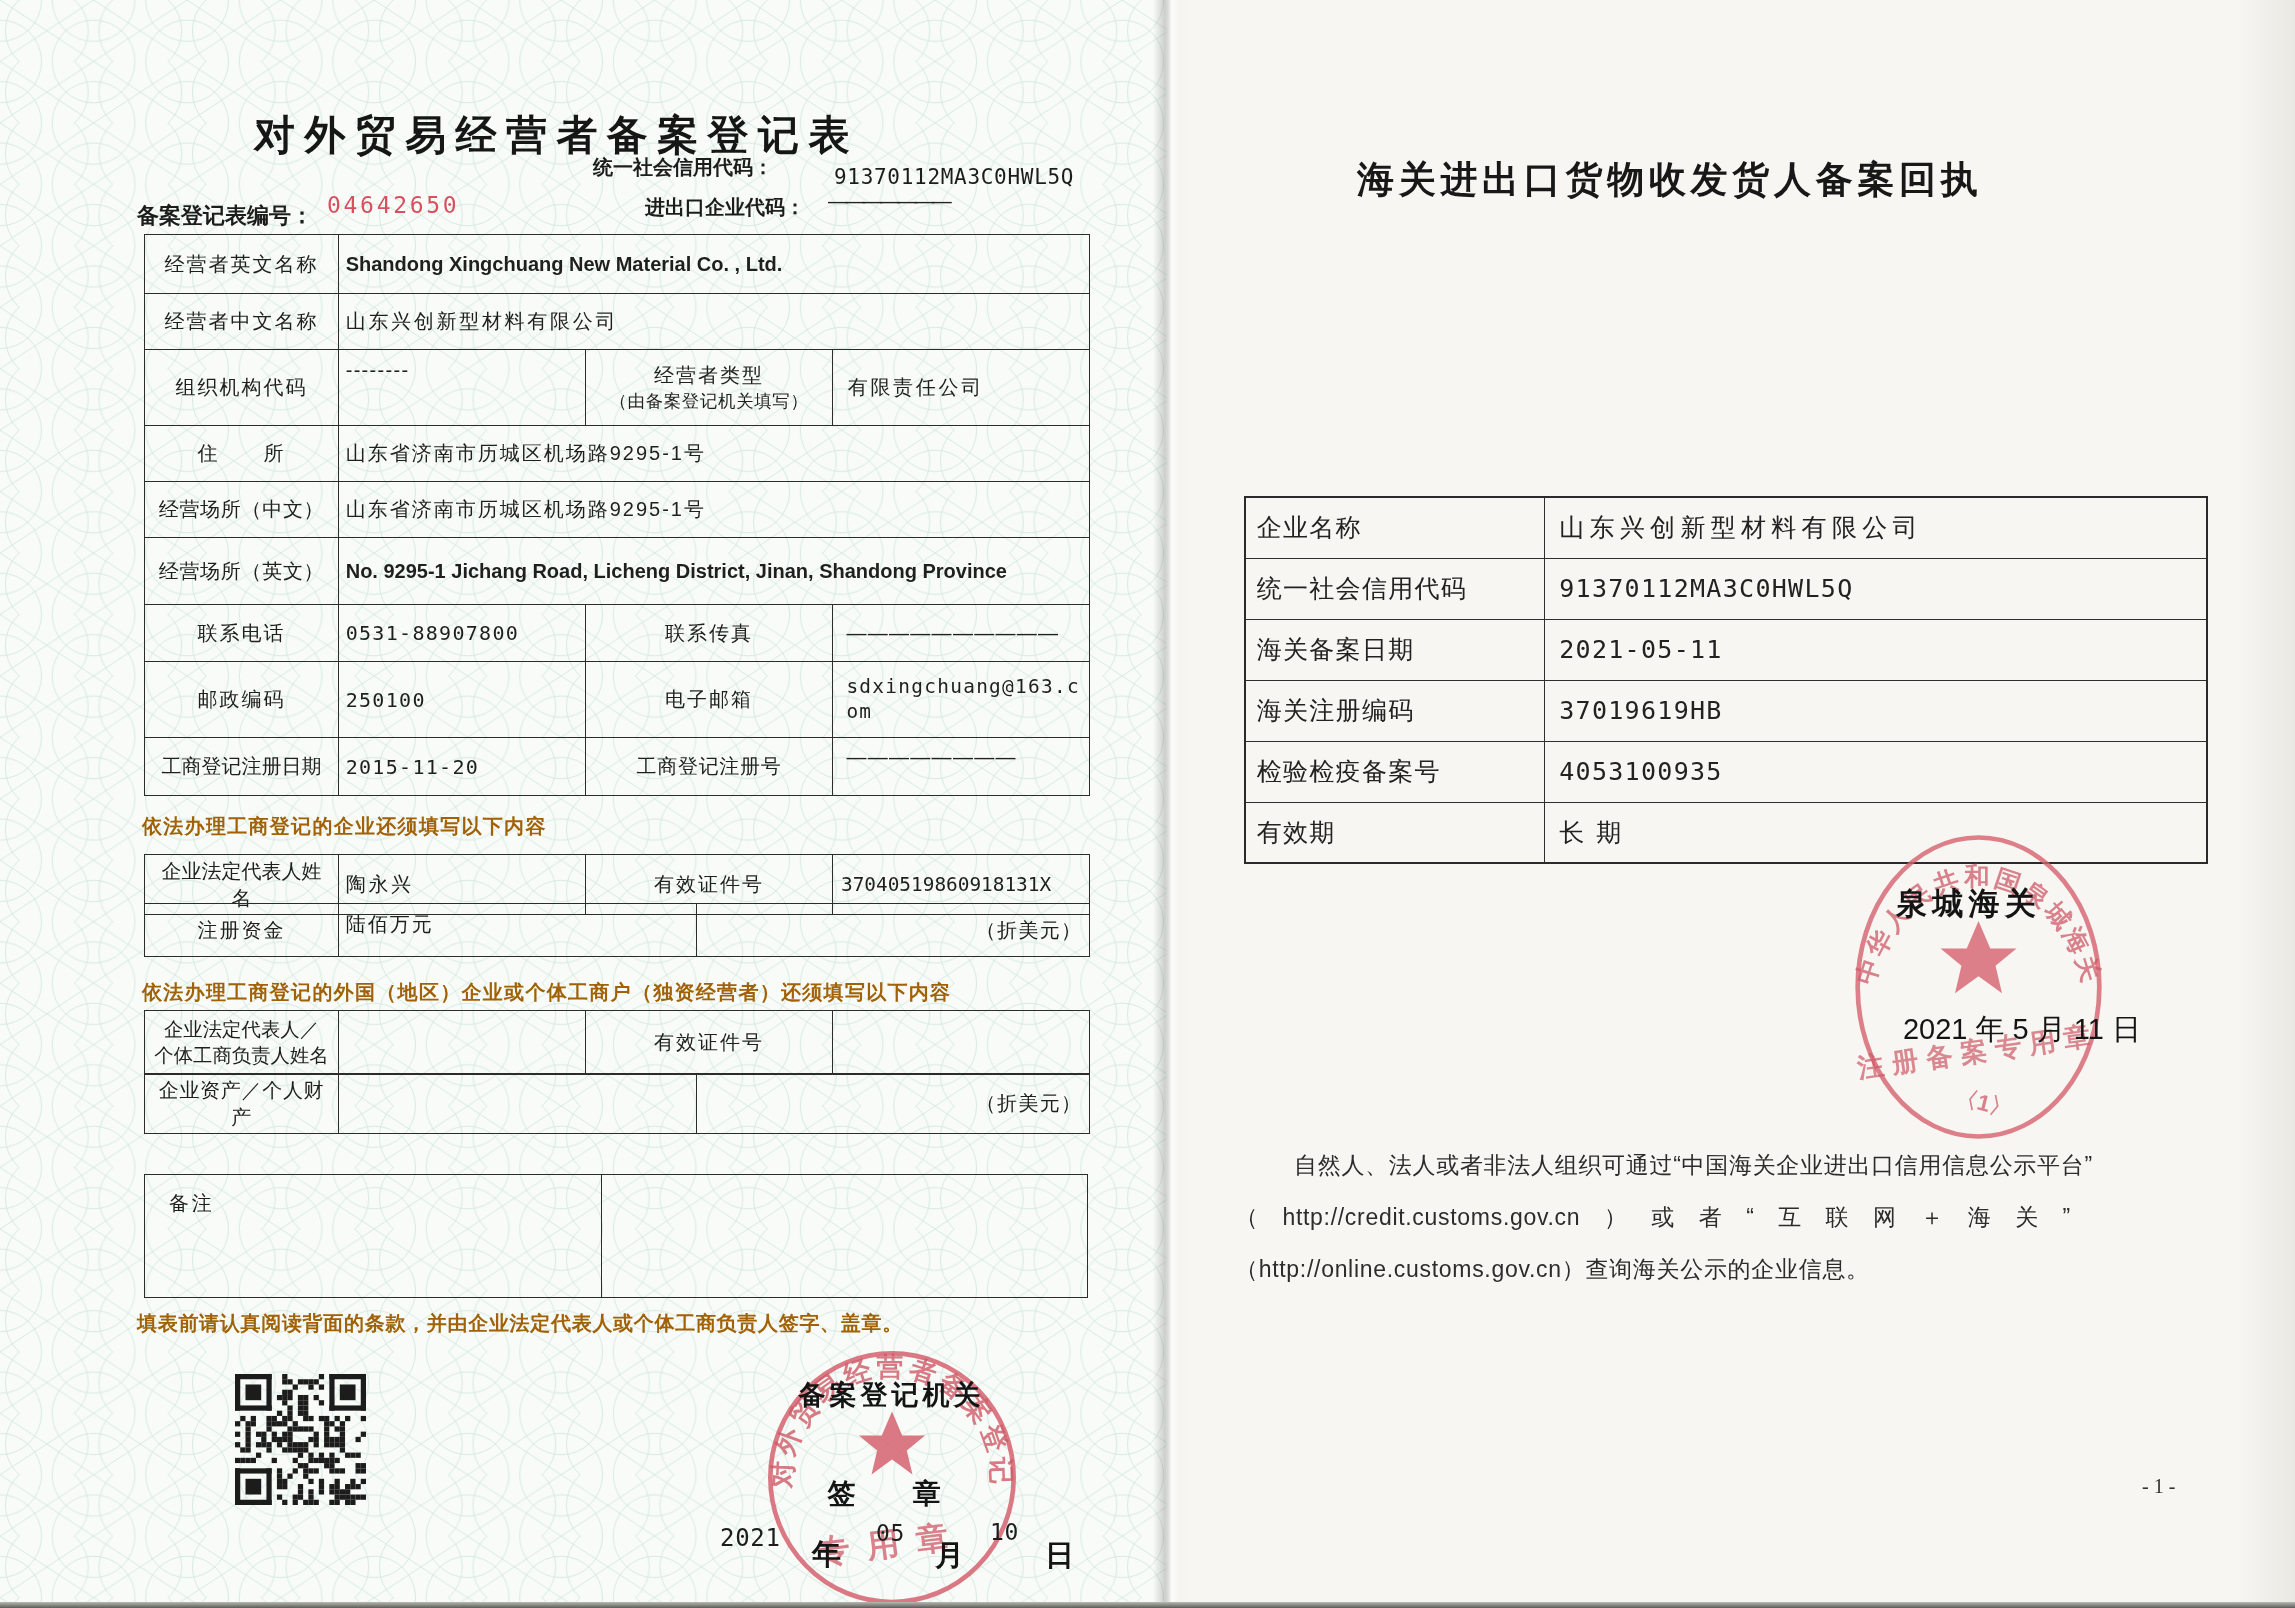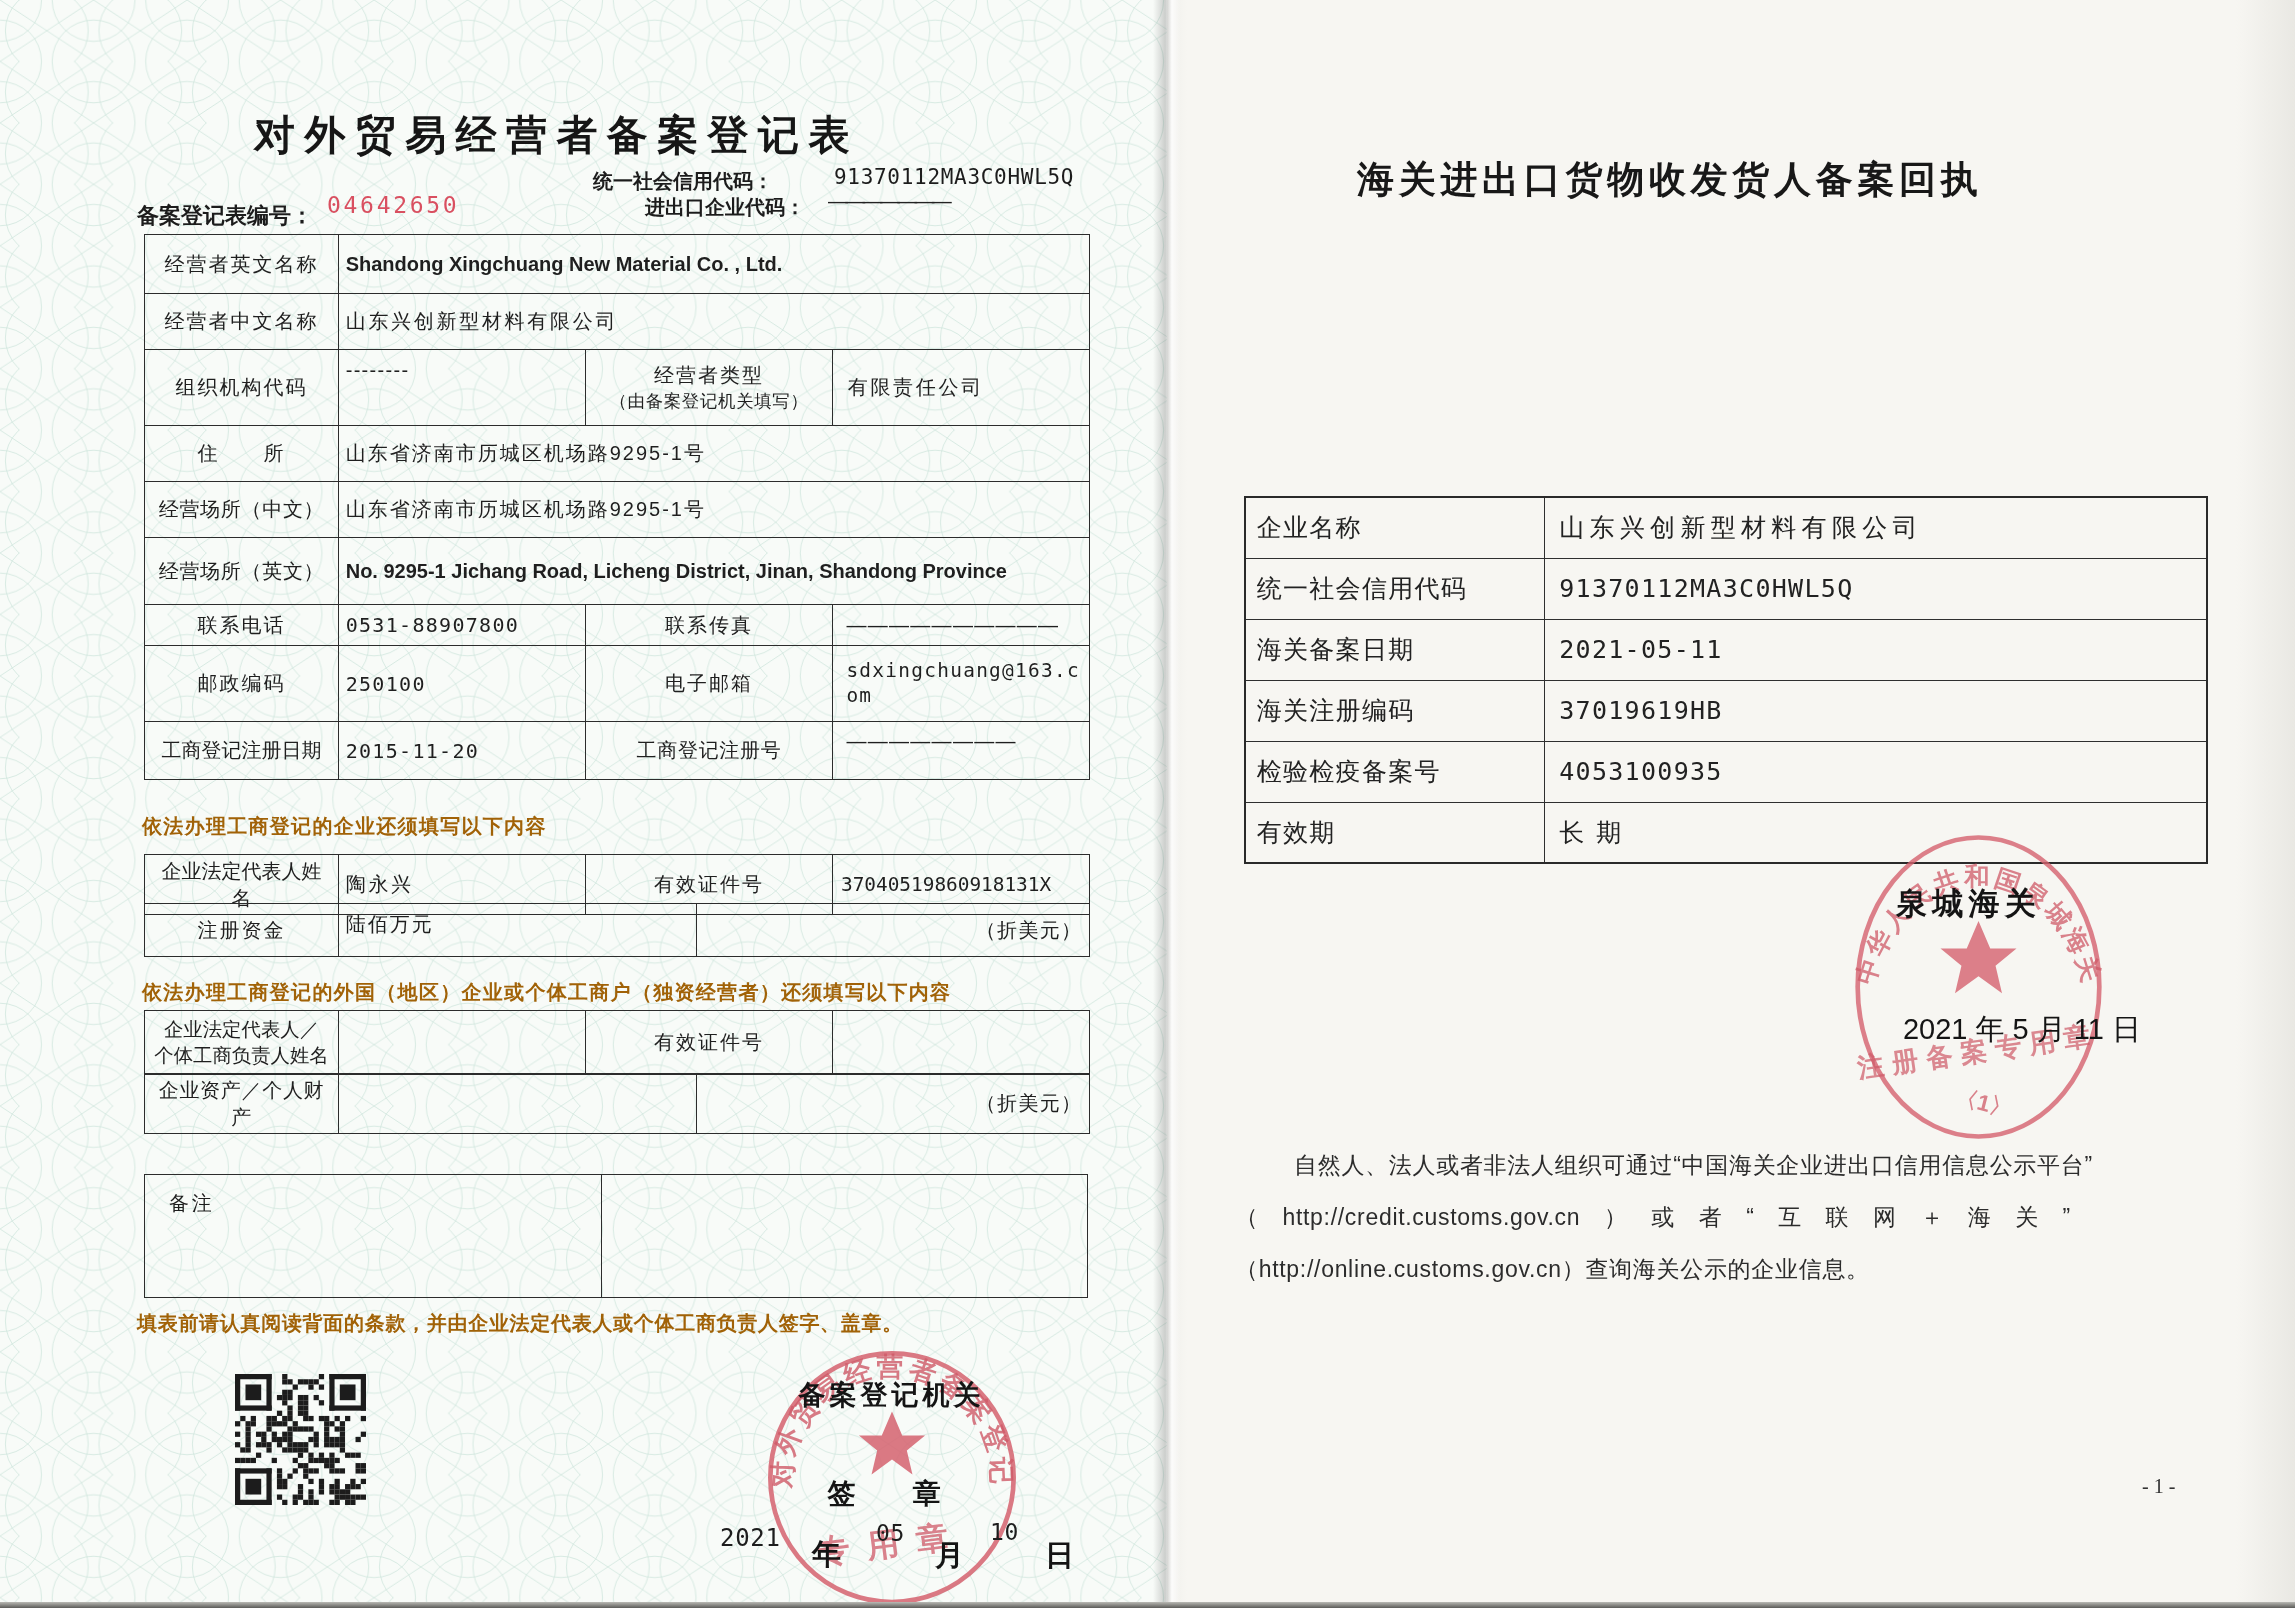--- a/index.html
+++ b/index.html
@@ -61,21 +61,21 @@
               <circle cx="140" cy="92" r="62"></circle>
           </g>
         </pattern>
       </defs>
       <rect width="1747" height="2409" fill="#f8fbf8"></rect>
       <rect width="1747" height="2409" fill="url(#gp)" opacity="0.5"></rect>
     </svg>
 
     <div class="abs lp-title" style="left:254px;top:108px;">对外贸易经营者备案登记表</div>
 
-    <div class="abs lp-meta" style="left:593px;top:168px;">统一社会信用代码：</div>
+    <div class="abs lp-meta" style="left:593px;top:154px;">统一社会信用代码：</div>
     <div class="abs lp-meta lp-meta-val" style="left:834px;top:165px;">91370112MA3C0HWL5Q</div>
 
     <div class="abs lp-meta" style="left:137px;top:201px;font-size:22px;font-family:Liberation Serif, serif;">备案登记表编号：</div>
     <div class="abs lp-meta lp-meta-val red" style="left:327px;top:192px;font-size:23px;letter-spacing:2.7px;">04642650</div>
     <div class="abs lp-meta" style="left:645px;top:194px;">进出口企业代码：</div>
     <div class="abs lp-meta dashes" style="left:828px;top:190px;font-weight:normal;">———————</div>
 
     <table class="lp abs" style="left:144px;top:234px;width:945px;">
       <colgroup>
           <col style="width:194px">
@@ -106,21 +106,21 @@
         <td class="val" colspan="3" style="letter-spacing:2px">山东省济南市历城区机场路9295-1号</td>
       </tr>
       <tr style="height:56px">
         <td class="lbl" style="letter-spacing:0.7px">经营场所（中文）</td>
         <td class="val" colspan="3" style="letter-spacing:2px">山东省济南市历城区机场路9295-1号</td>
       </tr>
       <tr style="height:67px">
         <td class="lbl" style="letter-spacing:0.7px">经营场所（英文）</td>
         <td class="val val-en" colspan="3">No. 9295-1 Jichang Road, Licheng District, Jinan, Shandong Province</td>
       </tr>
-      <tr style="height:41px">
+      <tr style="height:57px">
         <td class="lbl">联系电话</td>
         <td class="val mono">0531-88907800</td>
         <td class="lbl">联系传真</td>
         <td class="val dashes" style="padding-left:13.4px">——————————</td>
       </tr>
       <tr style="height:76px">
         <td class="lbl">邮政编码</td>
         <td class="val mono">250100</td>
         <td class="lbl">电子邮箱</td>
         <td class="val mono wrapmail" style="padding-left:13.4px;font-size:19.4px;">sdxingchuang@163.com</td>

